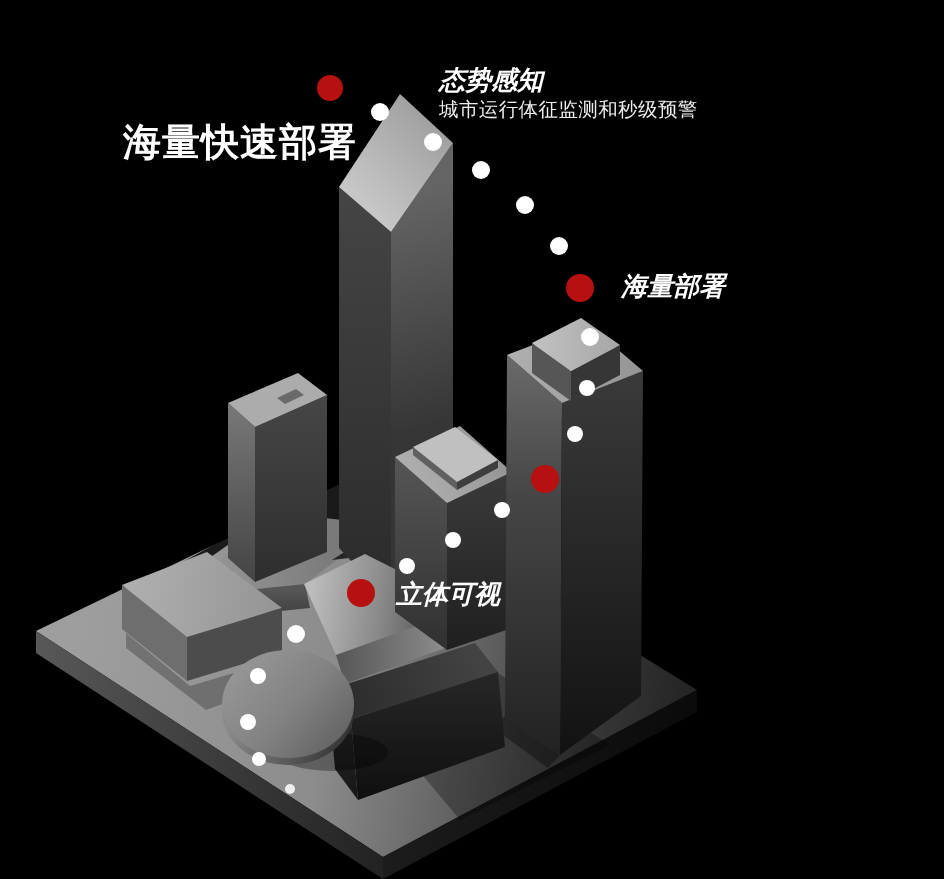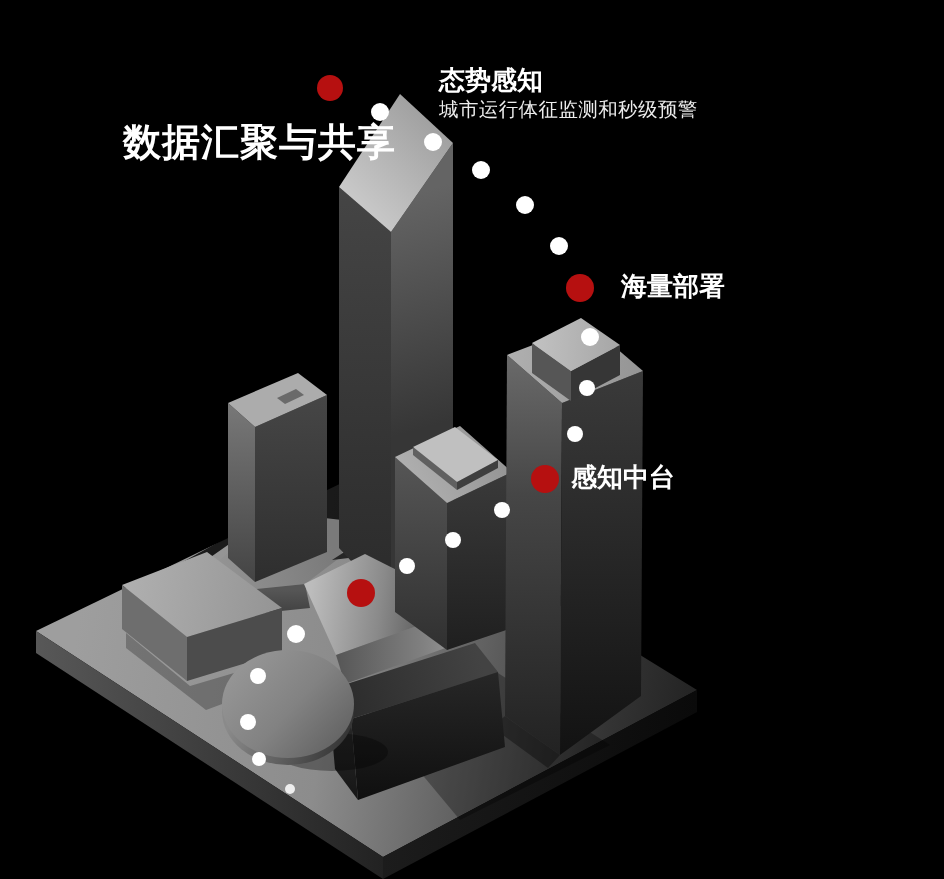--- a/index.html
+++ b/index.html
@@ -2,21 +2,21 @@
 <html><head>
 <meta charset="utf-8">
 <style>
   html,body{margin:0;padding:0;background:#000;}
   .stage{position:relative;width:944px;height:879px;background:#000;overflow:hidden;
          font-family:"Liberation Sans",sans-serif;}
   .scene{position:absolute;left:0;top:0;}
   .main-title{position:absolute;left:123px;top:117px;font-size:38px;font-weight:bold;
               color:#ffffff;letter-spacing:1px;white-space:nowrap;}
   .callout{position:absolute;white-space:nowrap;}
-  .callout-title{font-size:26px;font-weight:bold;color:#ffffff;line-height:1.15;}
+  .callout-title{font-size:26px;font-weight:bold;color:#ffffff;line-height:1.15;font-style:italic;}
   .callout-desc{font-size:19.5px;color:#ececec;margin-top:2px;line-height:1.15;letter-spacing:0.4px;}
   .c0{left:439px;top:66px;}
   .c1{left:621px;top:272px;}
   .c2{left:571px;top:463px;}
   .c3{left:396px;top:580px;}
 </style>
 </head>
 <body>
 
 <div class="stage">
@@ -222,27 +222,27 @@
     </g>
 
     <g>
       <circle cx="330" cy="88" r="13" fill="#b61010"></circle>
       <circle cx="580" cy="288" r="14" fill="#b61010"></circle>
       <circle cx="545" cy="479" r="14" fill="#b61010"></circle>
       <circle cx="361" cy="593" r="14" fill="#b61010"></circle>
     </g>
   </svg>
 
-  <div class="main-title">数据汇聚与共享</div>
+  <div class="main-title">海量快速部署</div>
 
   <div class="callout c0">
     <div class="callout-title">态势感知</div>
     <div class="callout-desc">城市运行体征监测和秒级预警</div>
   </div>
   <div class="callout c1">
     <div class="callout-title">海量部署</div>
   </div>
   <div class="callout c2">
-    <div class="callout-title">感知中台</div>
   </div>
   <div class="callout c3">
+    <div class="callout-title">立体可视</div>
   </div>
 </div>
 
 </body></html>

